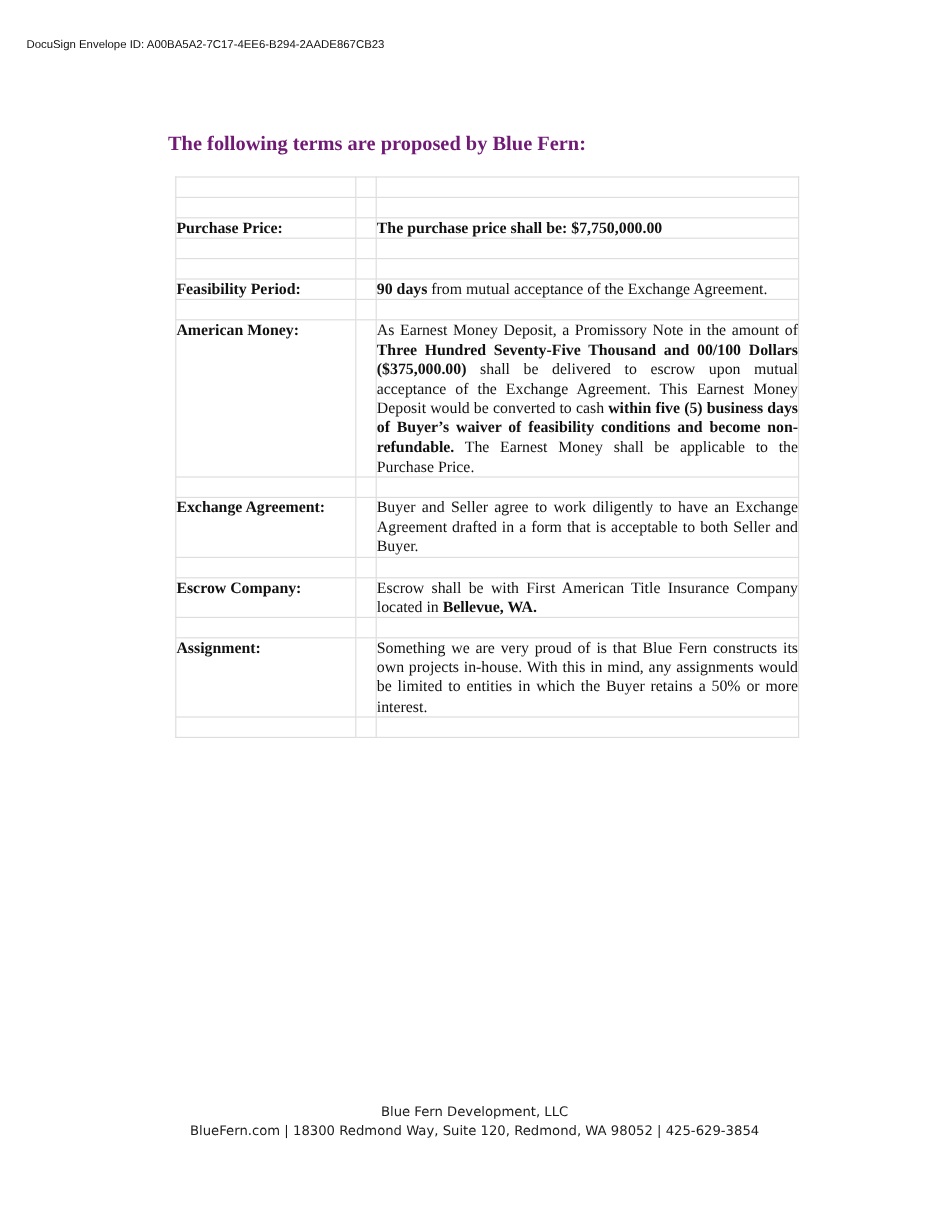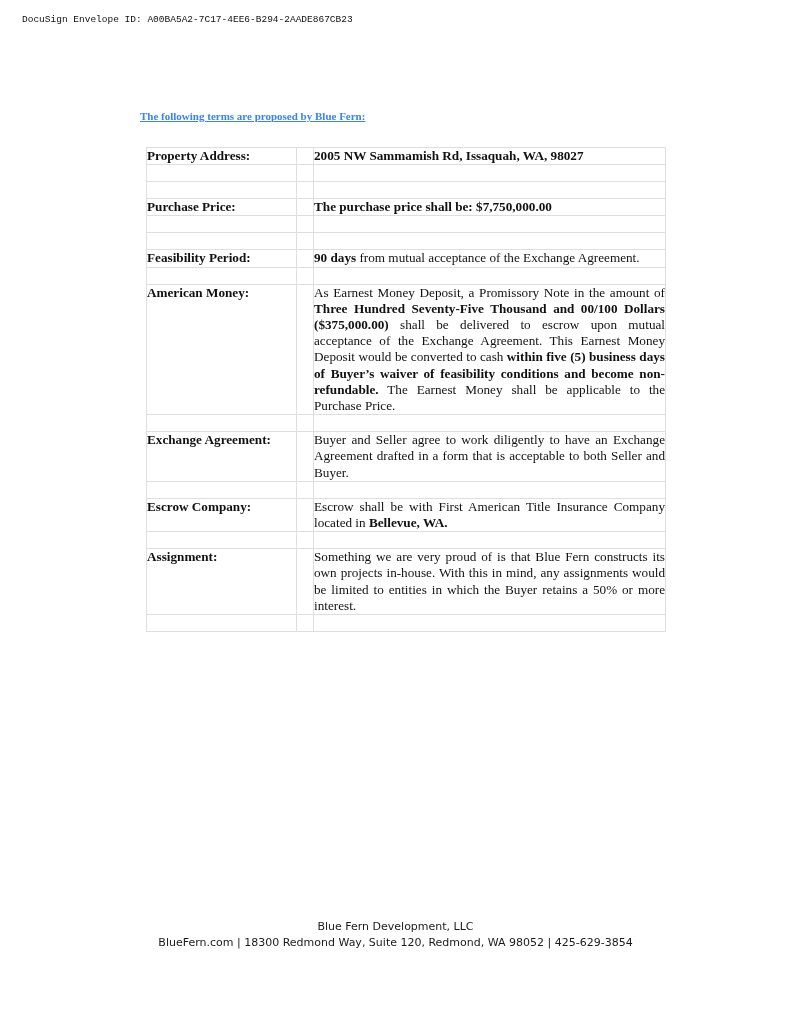--- a/index.html
+++ b/index.html
@@ -1,24 +1,24 @@
 <!DOCTYPE html>
 <html><head>
 <meta charset="utf-8">
 <style>
   html, body { margin: 0; padding: 0; background: #ffffff; }
   body { width: 791px; height: 1024px; position: relative; overflow: hidden; color: #111; }
   .envelope {
-    position: absolute; left: 22px; top: 14px;
-    font-family: Liberation Mono, monospace; font-size: 9.5px; color: #111;
+    position: absolute; left: 22px; top: 32px;
+    font-family: Liberation Sans, sans-serif; font-size: 9.5px; color: #111;
   }
   .heading {
     position: absolute; left: 140px; top: 110px;
-    font-family: "Liberation Serif", serif; font-size: 11px; font-weight: bold;
-    text-decoration: underline; color: #3b82f6;
+    font-family: "Liberation Serif", serif; font-size: 17px; font-weight: bold;
+    color: #701a75;
   }
   table.terms {
     position: absolute; left: 146px; top: 147px; width: 519px;
     border-collapse: collapse; table-layout: fixed;
     font-family: "Liberation Serif", serif; font-size: 13.2px; line-height: 16.2px;
   }
   table.terms td {
     border: 1px solid #dedede; vertical-align: top; padding: 0;
   }
   col.c-label { width: 150px; }
@@ -42,25 +42,20 @@
 
 <div class="heading">The following terms are proposed by Blue Fern:</div>
 
 <table class="terms">
   <colgroup>
       <col class="c-label">
       <col class="c-gap">
       <col class="c-value">
     </colgroup>
   <tbody id="terms-body">
-      <tr>
-        <td class="label">Property Address:</td>
-        <td></td>
-        <td class="value"><span class="b">2005 NW Sammamish Rd, Issaquah, WA, 98027</span></td>
-      </tr>
       <tr class="spacer">
         <td></td>
         <td></td>
         <td></td>
       </tr>
       <tr class="spacer">
         <td></td>
         <td></td>
         <td></td>
       </tr>

